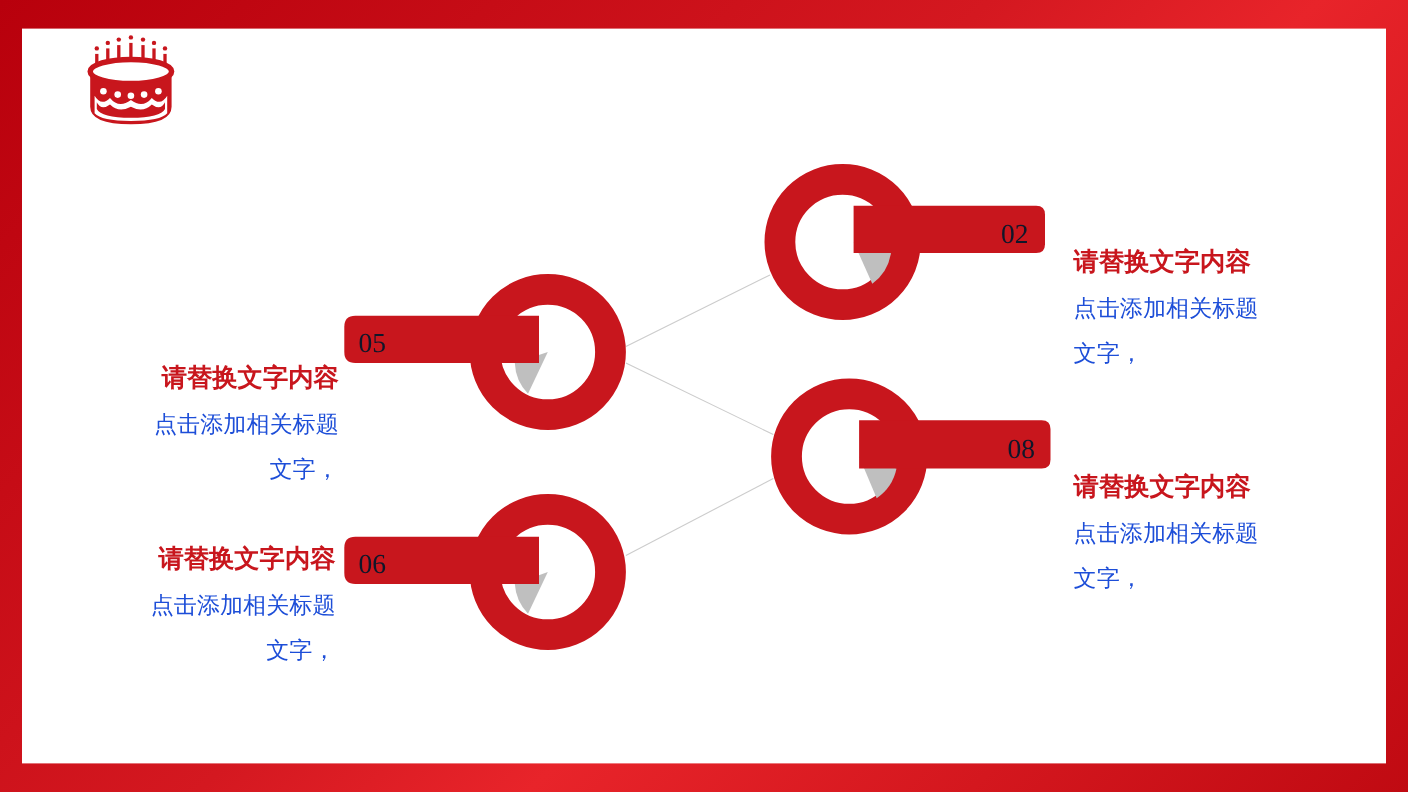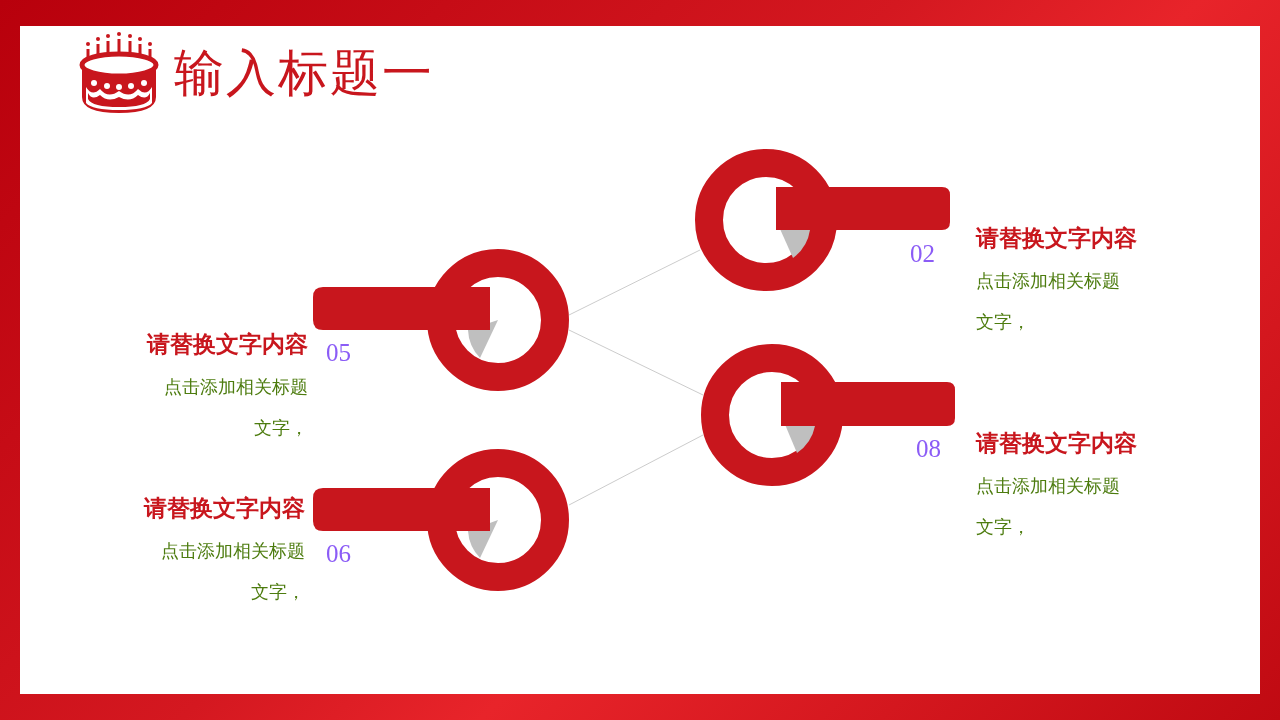--- a/index.html
+++ b/index.html
@@ -13,26 +13,26 @@
     background:#ffffff;
   }
   .title-wrap { position:absolute; left:78px; top:30px; height:86px; display:flex; align-items:center; }
   .cake-icon { width:82px; height:84px; }
   .title {
     margin-left:14px; font-size:50px; color:#c8161d; letter-spacing:2px;
     font-family: "DejaVu Serif", "Liberation Serif", serif; line-height:1;
   }
   svg.diagram { position:absolute; left:0; top:0; width:1280px; height:720px; }
   .num {
-    position:absolute; color:#8b5cf6; font-size:25px;
-    font-family: "Liberation Serif", "DejaVu Serif", serif; line-height:1;margin-top:40px;
+    position:absolute; color:#0f172a; font-size:25px;
+    font-family: "Liberation Serif", "DejaVu Serif", serif; line-height:1;
   }
   .txt { position:absolute; width:200px; }
   .txt .head { color:#c8161d; font-size:23px; font-weight:bold; line-height:32px; white-space:nowrap;margin-top:36px; }
-  .txt .body { color:#4d7c0f; font-size:18px; line-height:45px; margin-top:4px; }
+  .txt .body { color:#1d4ed8; font-size:21px; line-height:45px; margin-top:4px; }
   .txt.right { text-align:right; }
   .txt.left { text-align:left; }
 </style>
 </head>
 <body>
 
 <div class="panel"></div>
 
 <div class="title-wrap">
   <svg class="cake-icon" viewBox="0 0 82 84">
@@ -64,21 +64,20 @@
     <path d="M10 62 Q14 70 22 64 Q30 72 41 66 Q52 72 60 64 Q68 70 72 62 L72 68 Q68 76 41 76 Q14 76 10 68 Z" fill="#c8161d"></path>
 
     <g fill="#ffffff">
       <circle cx="16" cy="52" r="3"></circle>
         <circle cx="29" cy="55" r="3"></circle>
       <circle cx="41" cy="56" r="3"></circle>
         <circle cx="53" cy="55" r="3"></circle>
         <circle cx="66" cy="52" r="3"></circle>
     </g>
   </svg>
-  <div class="title">输入标题一</div>
 </div>
 
 <svg class="diagram" viewBox="0 0 1280 720">
 
   <g stroke="#cccccc" stroke-width="1">
     <line x1="569" y1="315" x2="700" y2="250"></line>
     <line x1="569" y1="330" x2="703" y2="395"></line>
     <line x1="569" y1="505" x2="703" y2="435"></line>
   </g>
 

